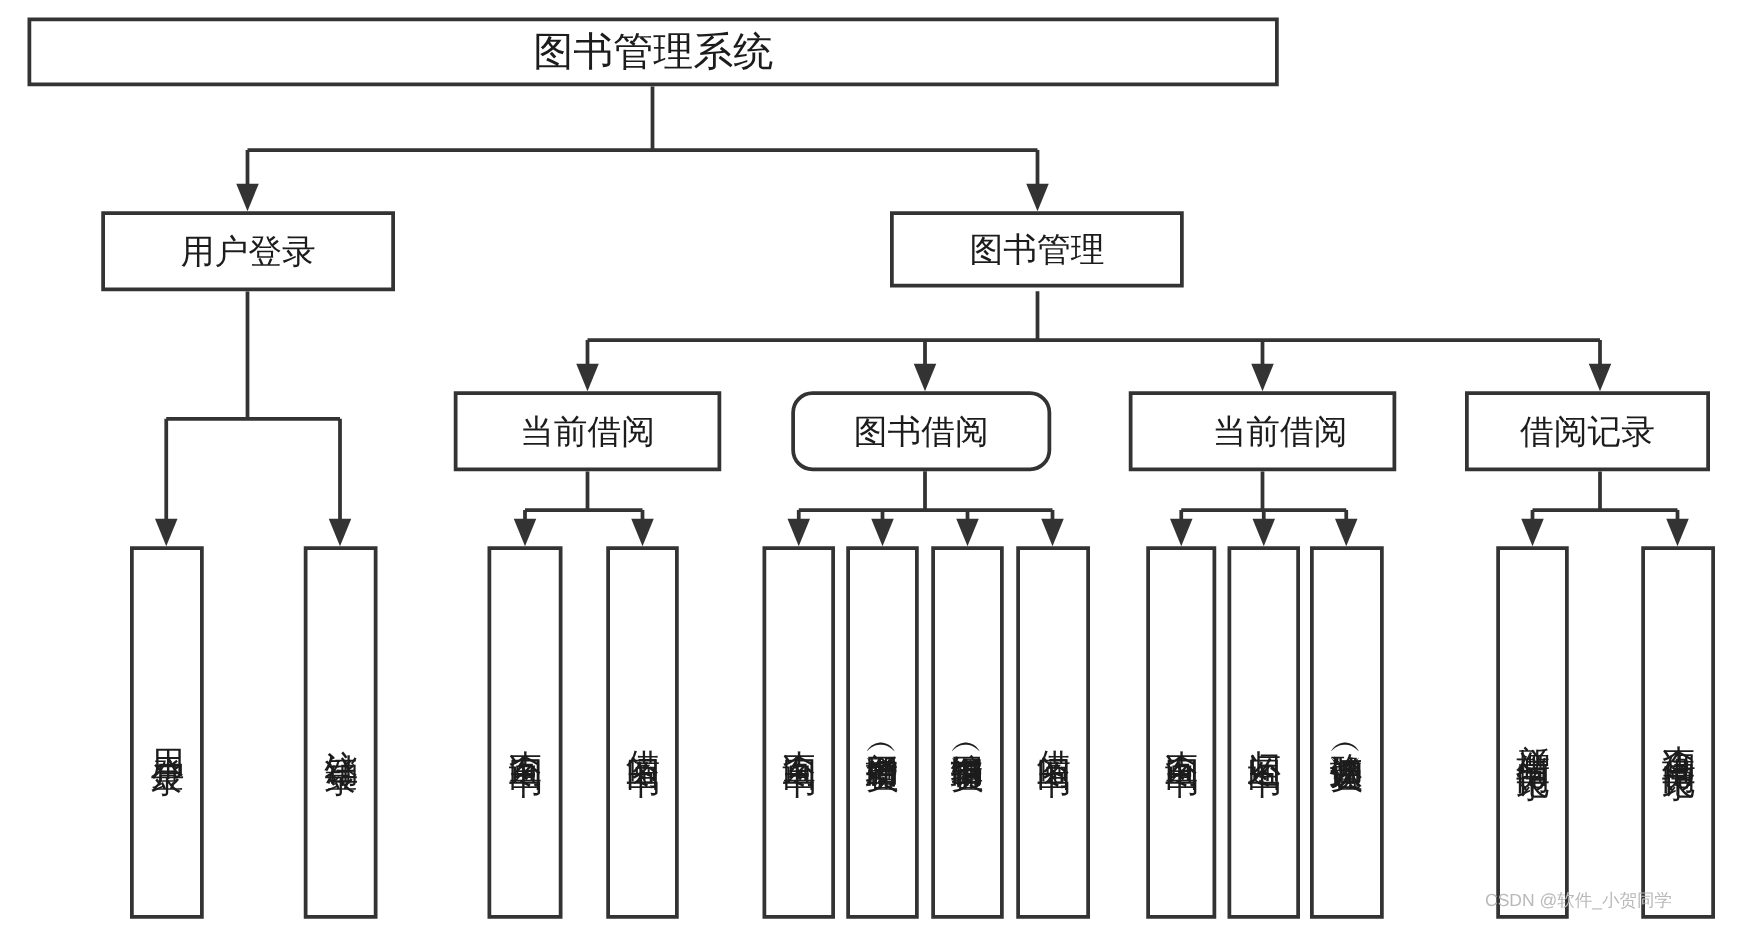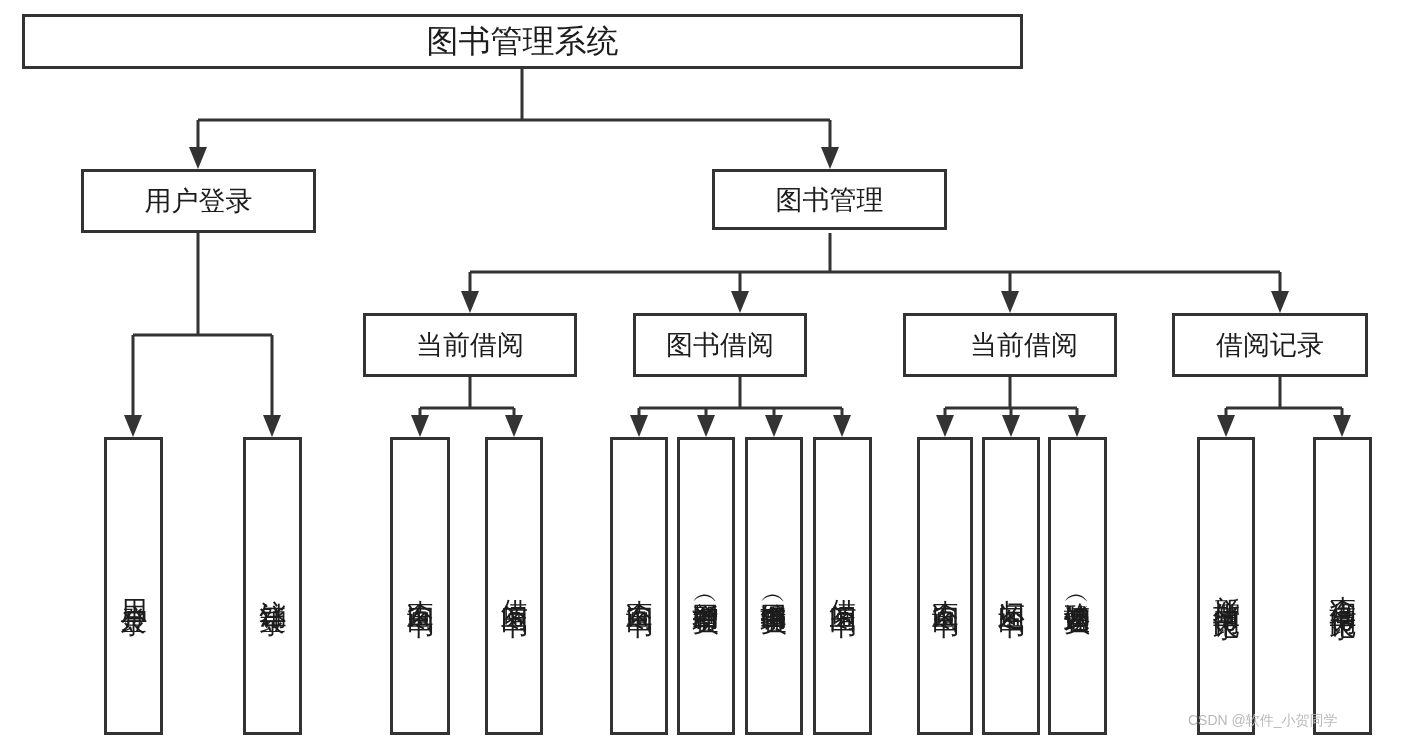--- a/index.html
+++ b/index.html
@@ -39,21 +39,21 @@
     align-items:center;
     justify-content:center;
     color:var(--text-color);
   }
   .node-root{left:22px;top:14px;width:1001px;height:55px;}
   .node-root .lbl{font-size:32px;}
   .node-l1 .lbl,.node-l2 .lbl{font-size:27px;}
   .node-user-login{left:81px;top:169px;width:235px;height:64px;}
   .node-book-mgmt{left:712px;top:169px;width:235px;height:61px;}
   .node-new-book{left:363px;top:313px;width:214px;height:64px;}
-  .node-book-borrow{left:633px;top:313px;width:174px;height:64px;}
+  .node-book-borrow{left:633px;top:313px;width:208px;height:64px;border-radius:17px;}
   .node-current-borrow{left:903px;top:313px;width:214px;height:64px;padding-left:28px;}
   .node-borrow-record{left:1172px;top:313px;width:196px;height:64px;}
   .leaf{
     top:437px;height:298px;width:58px;
   }
   .leaf .lbl{
     writing-mode:vertical-rl;
     text-orientation:mixed;
     font-size:27px;
     letter-spacing:4px;

